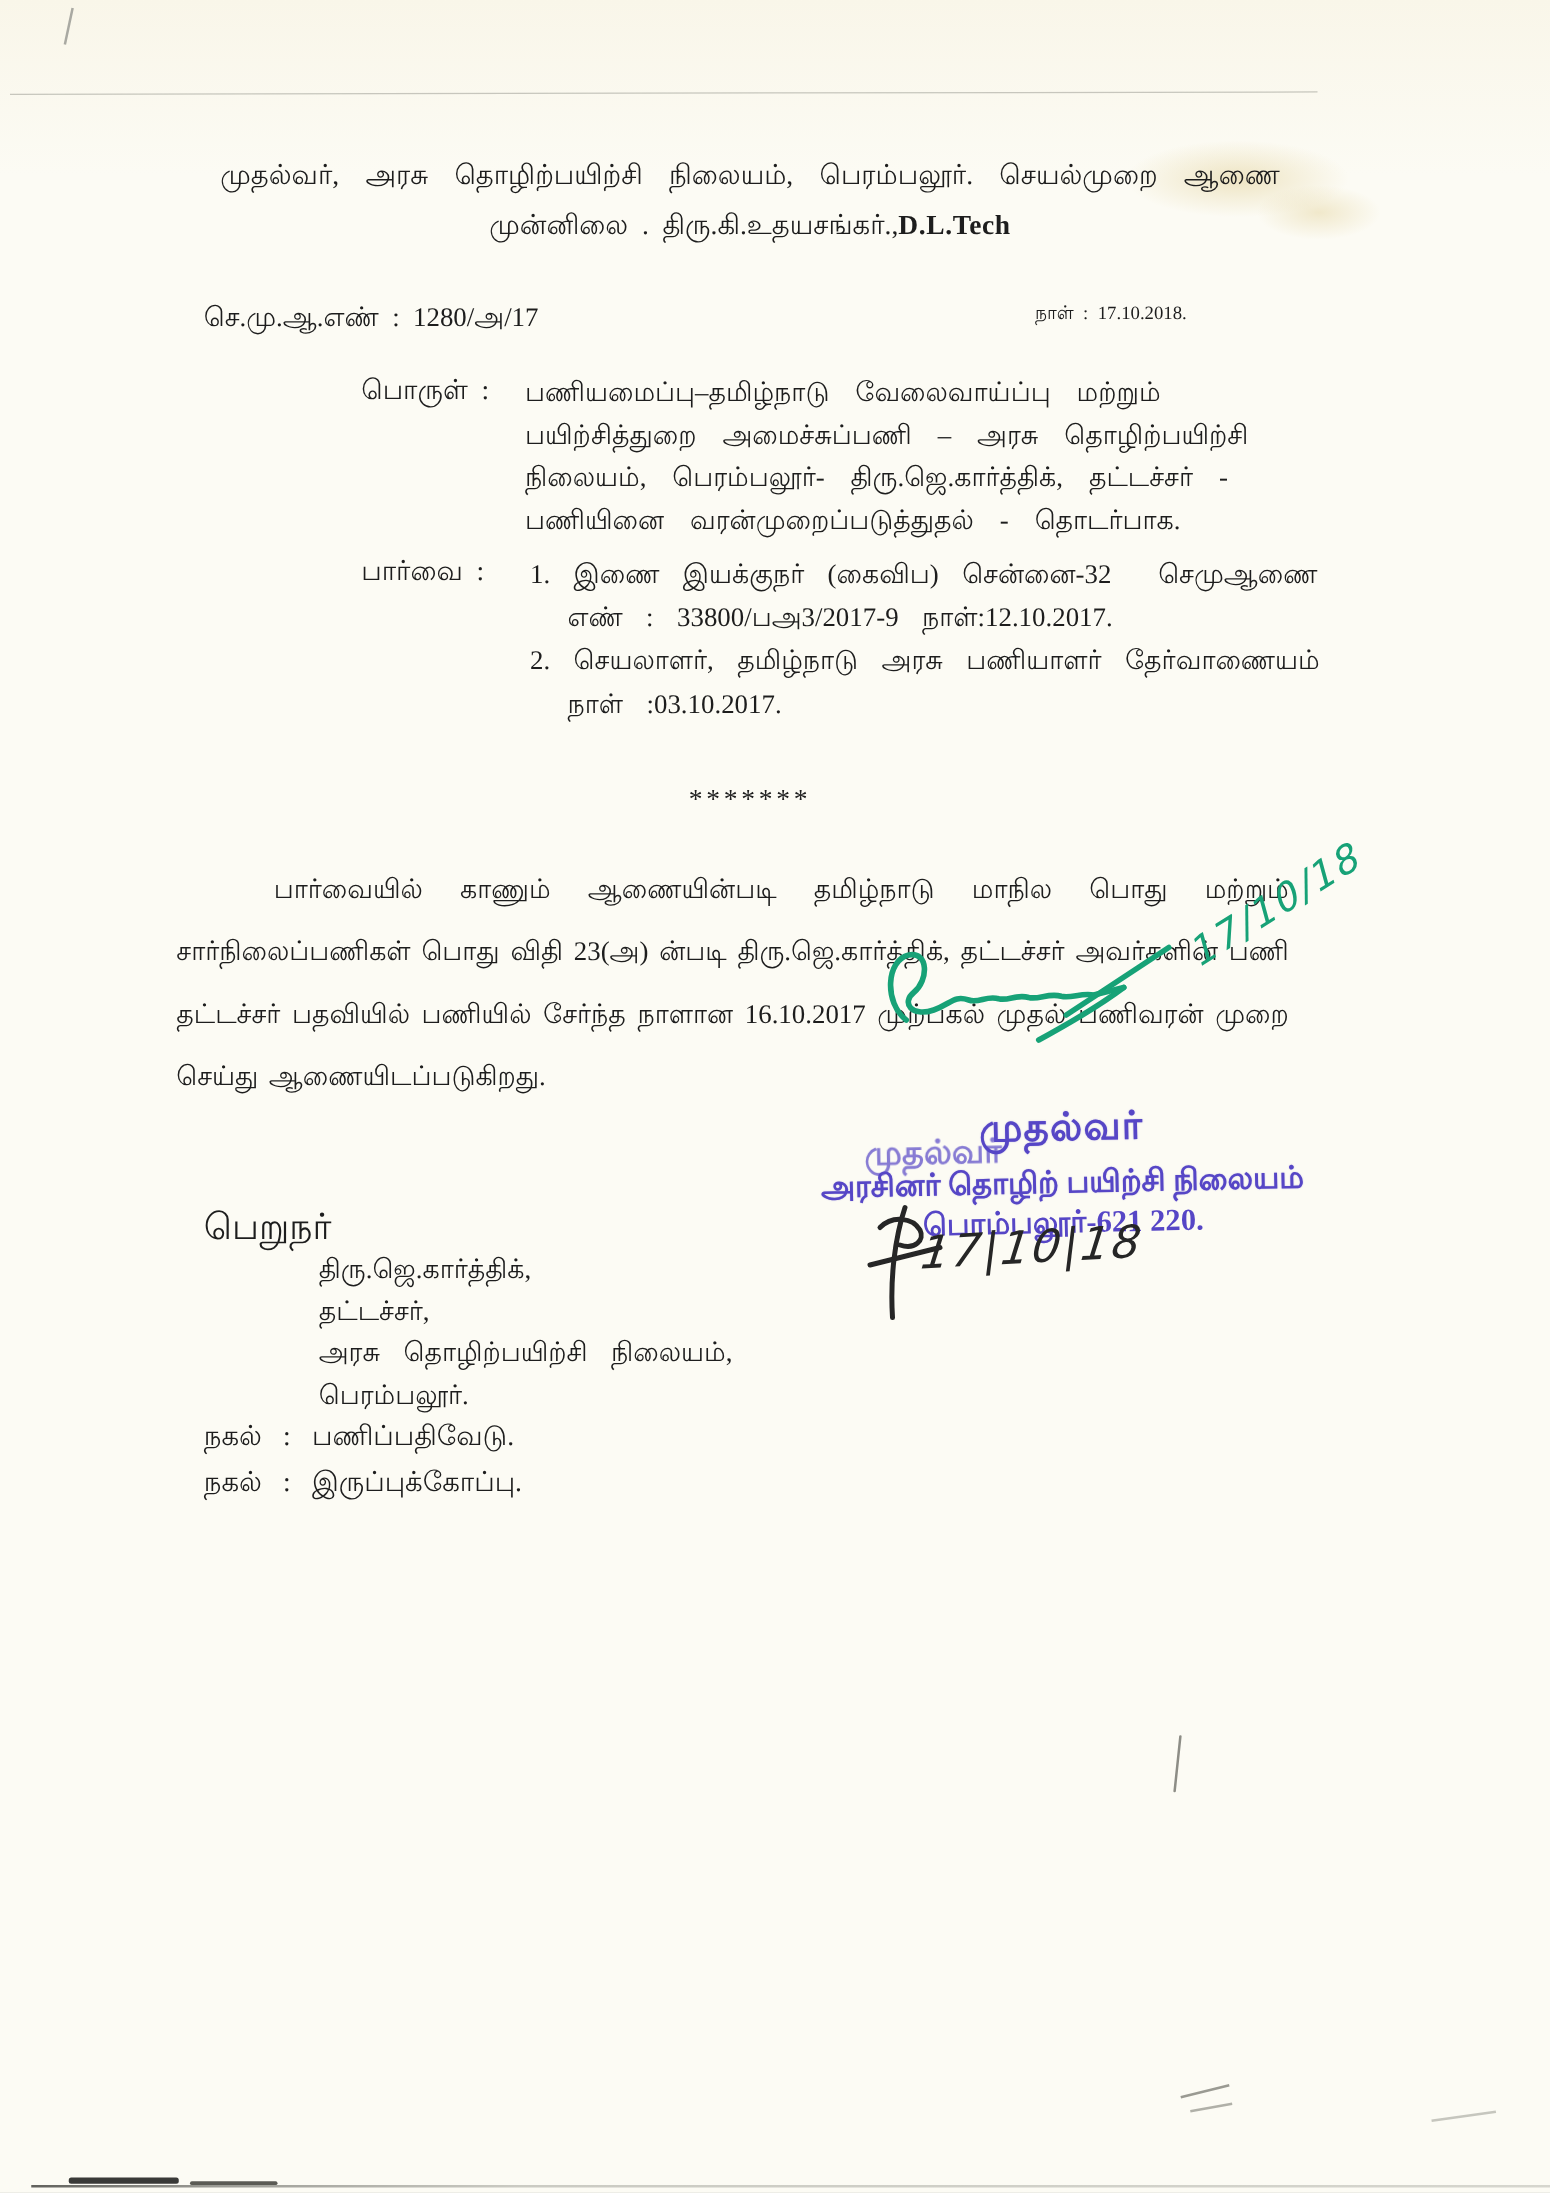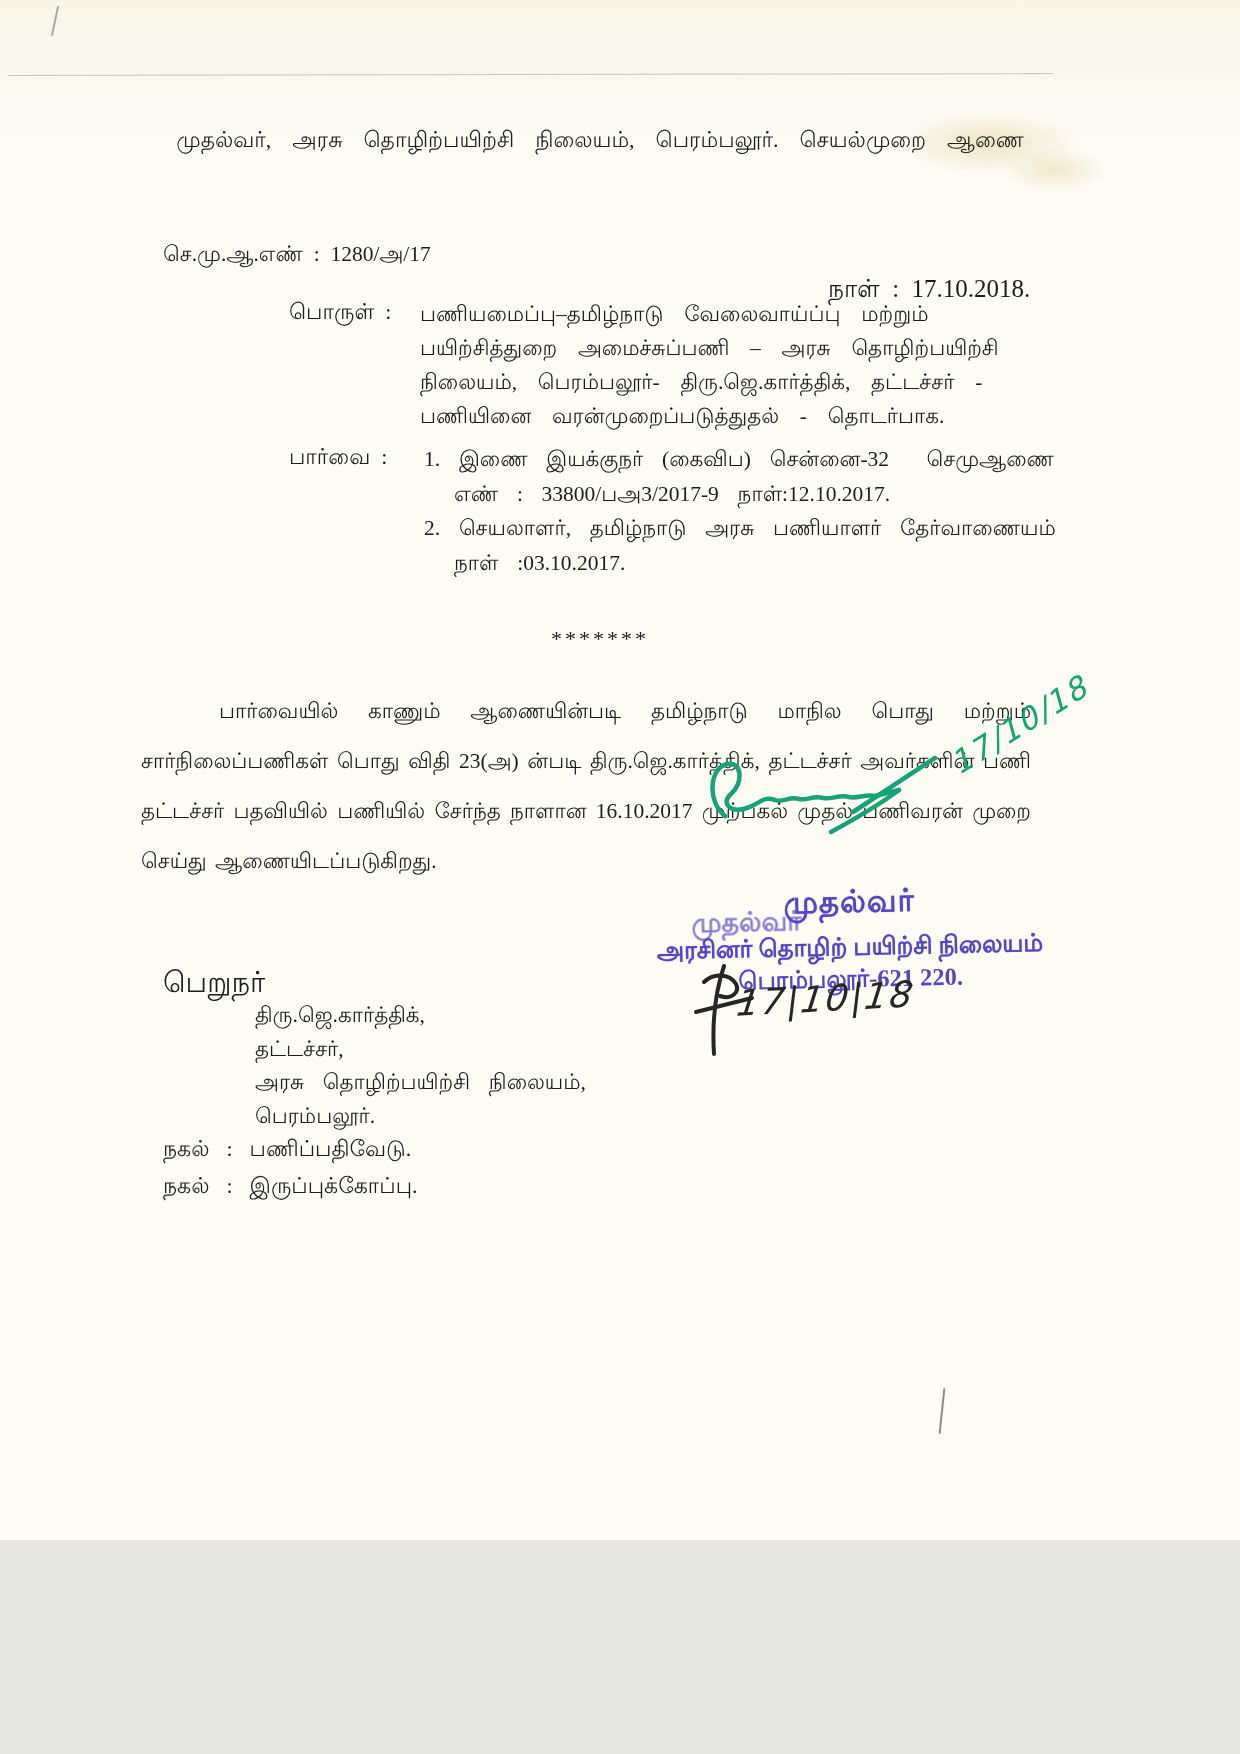--- a/index.html
+++ b/index.html
@@ -1,18 +1,18 @@
 <!DOCTYPE html>
 <html><head>
 <meta charset="utf-8">
 <style>
   html,body{margin:0;padding:0;background:#e8e8e2;}
   .page{
     position:relative;
-    width:1240px;height:1540px;
+    width:1240px;height:1754px;
     margin:0 auto;
     background:linear-gradient(180deg,#f9f6e9 0px,#fcfbf4 140px,#fcfbf4 100%);
     font-family:"Liberation Serif","DejaVu Serif",serif;
     color:#1d1d1d;
     overflow:hidden;
   }
   .abs{position:absolute;}
   .pre{white-space:pre;}
 
   
@@ -26,21 +26,21 @@
   .brmark3{left:1145px;top:1692px;width:52px;height:2px;background:#c6c6be;transform:rotate(-8deg);}
   .botline{left:25px;top:1748px;width:1215px;height:2px;background:linear-gradient(90deg,#464642 0,#8a8a84 12%,#c2c2ba 32%,#cfcfc7 100%);opacity:.85;}
   .botdash1{left:55px;top:1742px;width:88px;height:5px;background:#3a3a38;border-radius:2px;}
   .botdash2{left:152px;top:1745px;width:70px;height:3px;background:#5b5b55;border-radius:2px;}
 
   
   .hdr{left:150px;top:127px;width:900px;text-align:center;font-size:22px;word-spacing:5px;}
   .hdr2{left:150px;top:167px;width:900px;text-align:center;font-size:22px;}
   .hdr2 .latin{font-weight:bold;letter-spacing:.5px;}
   .orderno{left:163px;top:242px;font-size:21.5px;}
-  .letterdate{left:828px;top:242px;font-size:25px;margin-top:33px;}
+  .letterdate{left:828px;top:242px;font-size:15px;}
   .subjlabel{left:289px;top:299px;font-size:22px;}
   .subjlines{left:420px;top:297px;font-size:21.5px;line-height:34px;word-spacing:5px;}
   .reflabel{left:289px;top:444px;font-size:22px;}
   .reflines{left:424px;top:442px;font-size:21.5px;line-height:34.6px;word-spacing:4px;}
   .ind1{margin-left:30px;}
   .sep{left:150px;top:626px;width:900px;text-align:center;font-size:22px;letter-spacing:3px;}
   .body{left:141px;top:686px;width:890px;font-size:21.5px;line-height:50px;word-spacing:3px;}
   .body .bl{text-align:justify;text-align-last:justify;}
   .body .bl.first{padding-left:78px;width:812px;}
   .body .bl.last{text-align-last:left;}
@@ -72,20 +72,21 @@
   <div class="abs smudge2"></div>
   <div class="abs rtick"></div>
   <div class="abs brmark1"></div>
   <div class="abs brmark2"></div>
   <div class="abs brmark3"></div>
   <div class="abs botline"></div>
   <div class="abs botdash1"></div>
   <div class="abs botdash2"></div>
 
   <div class="abs hdr pre">முதல்வர்,  அரசு  தொழிற்பயிற்சி  நிலையம்,  பெரம்பலூர்.  செயல்முறை  ஆணை</div>
+  <div class="abs hdr2"><span class="pre">முன்னிலை  .  திரு.கி.உதயசங்கர்.,</span><span class="latin">D.L.Tech</span></div>
 
   <div class="abs orderno pre">செ.மு.ஆ.எண்  :  1280/அ/17</div>
   <div class="abs letterdate pre">நாள்  :  17.10.2018.</div>
 
   <div class="abs subjlabel pre">பொருள்  :</div>
   <div class="abs subjlines">
     <div class="nowrap">பணியமைப்பு–தமிழ்நாடு  வேலைவாய்ப்பு  மற்றும்</div>
     <div class="nowrap">பயிற்சித்துறை  அமைச்சுப்பணி  –  அரசு  தொழிற்பயிற்சி</div>
     <div class="nowrap">நிலையம்,  பெரம்பலூர்-  திரு.ஜெ.கார்த்திக்,  தட்டச்சர்  -</div>
     <div class="nowrap">பணியினை  வரன்முறைப்படுத்துதல்  -  தொடர்பாக.</div>

